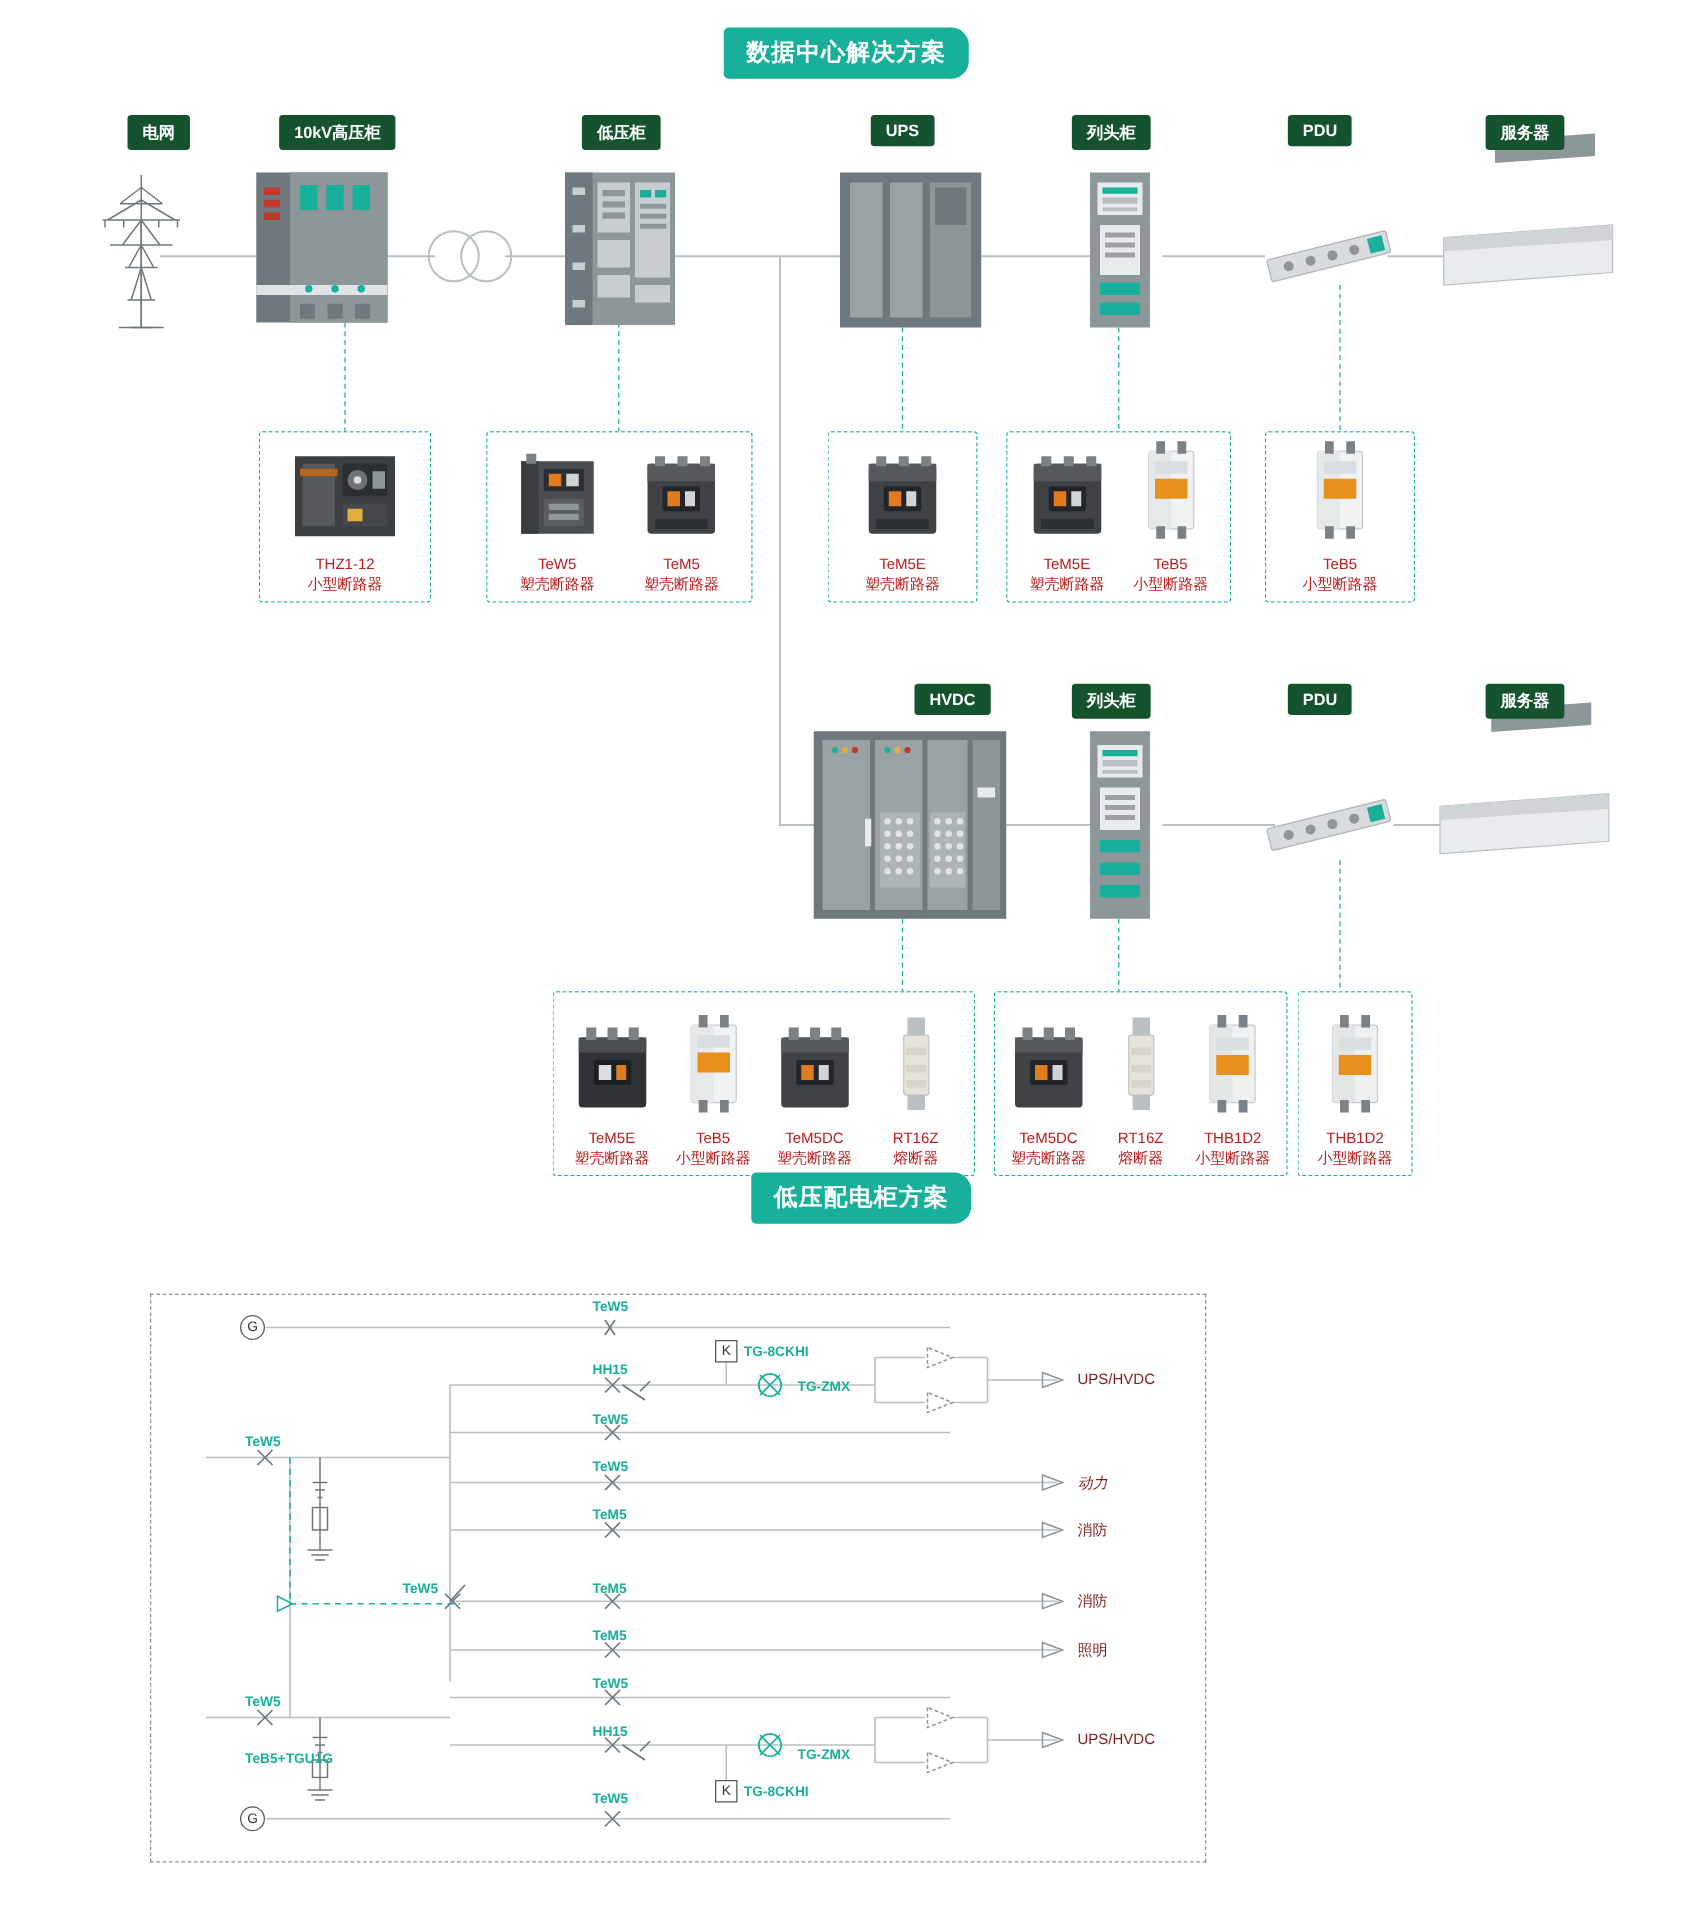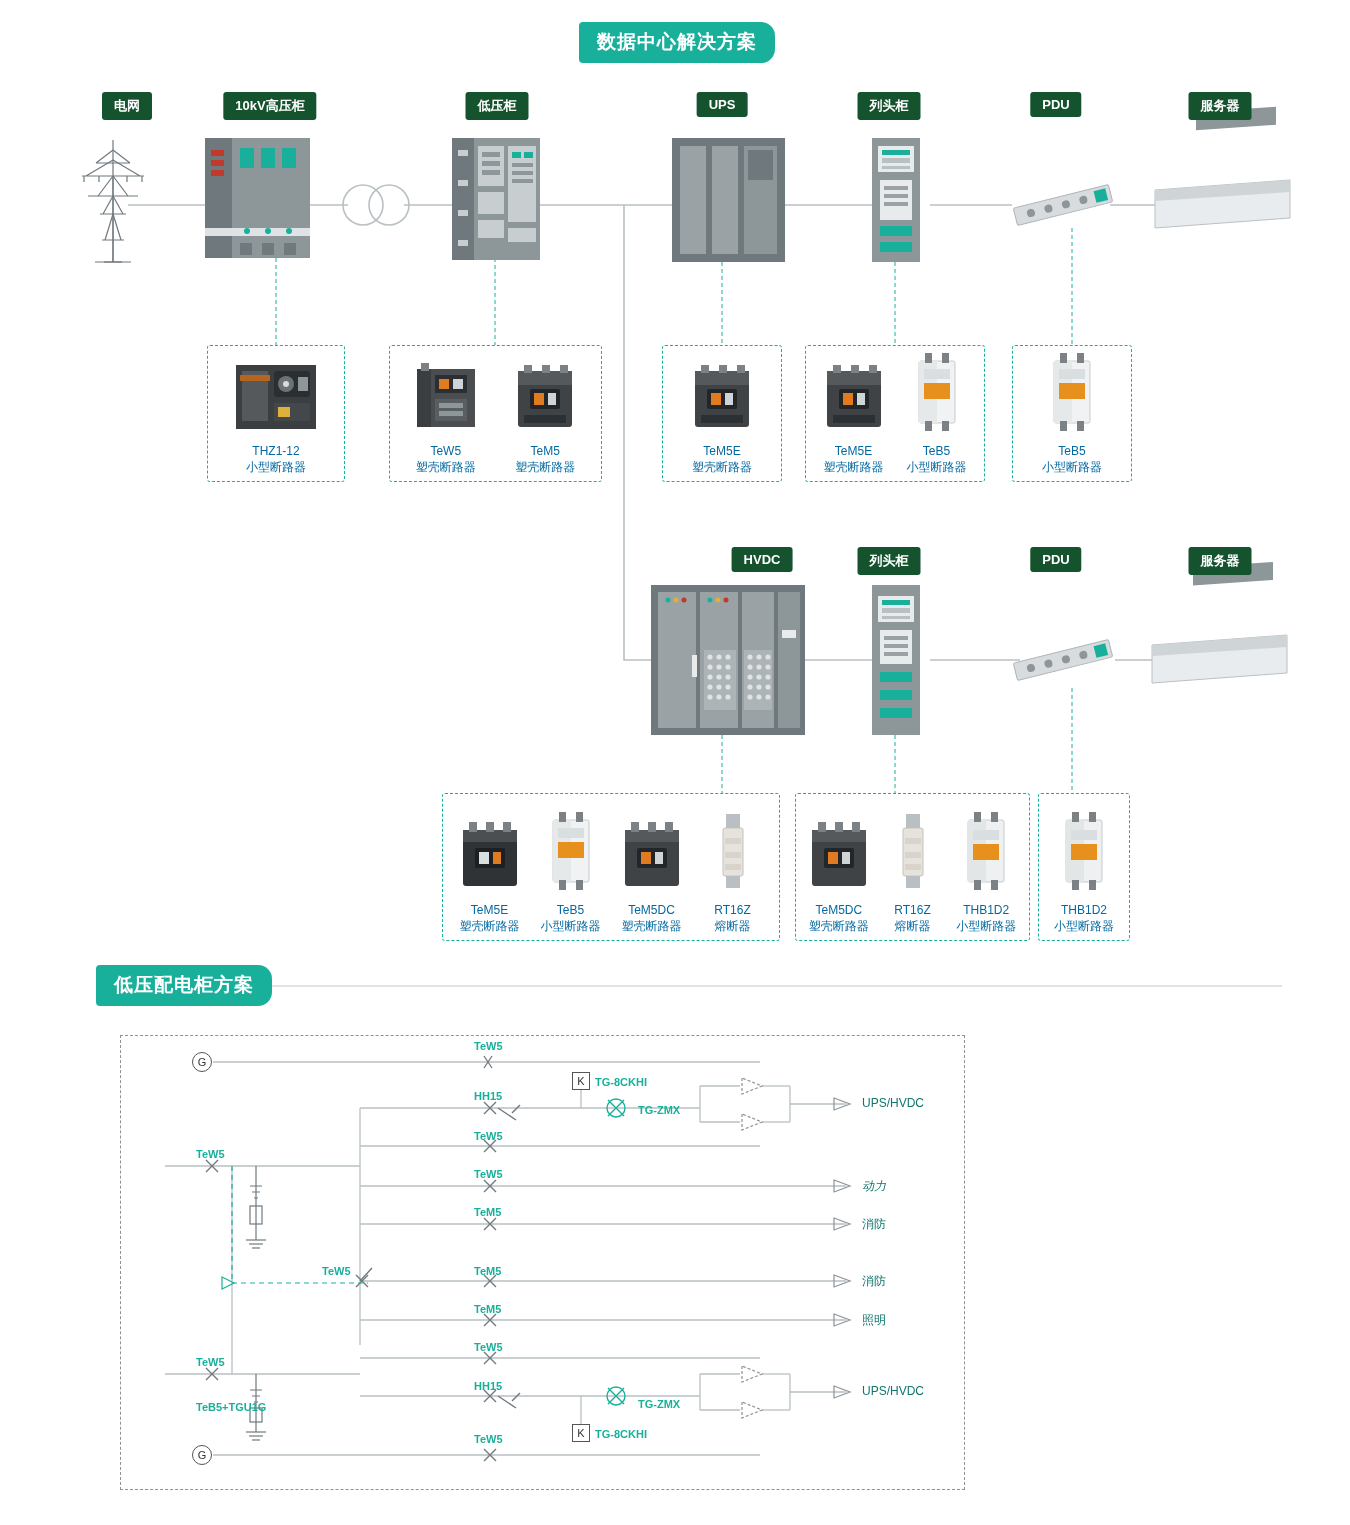--- a/index.html
+++ b/index.html
@@ -24,28 +24,28 @@
   }
   
   .prodbox{
     position:absolute;border:1px dashed #19b09b;border-radius:3px;background:#fff;
     display:flex;align-items:flex-end;justify-content:center;gap:0px;
     padding:8px 6px 6px 6px;box-sizing:border-box;
   }
   .prod{display:flex;flex-direction:column;align-items:center;justify-content:flex-end;
         flex:1;min-width:0;}
   .prod .img{height:86px;display:flex;align-items:flex-end;justify-content:center;}
-  .prod .cap{margin-top:8px;font-size:12px;color:#0369a1;line-height:16px;text-align:center;white-space:nowrap;}
+  .prod .cap{margin-top:8px;font-size:12px;color:#b91c1c;line-height:16px;text-align:center;white-space:nowrap;}
   
   .schematic{
     position:absolute;left:120px;top:1035px;width:845px;height:455px;
     border:1px dashed #8a9398;box-sizing:border-box;background:#fff;
   }
   .sch-label{position:absolute;font-size:11px;font-weight:bold;color:#19b09b;white-space:nowrap;}
-  .sch-out{position:absolute;font-size:12px;color:#0f766e;white-space:nowrap;}
+  .sch-out{position:absolute;font-size:12px;color:#7f1d1d;white-space:nowrap;}
   .gcirc{position:absolute;width:20px;height:20px;border:1.4px solid #555;border-radius:50%;
          display:flex;align-items:center;justify-content:center;font-size:11px;color:#333;box-sizing:border-box;}
   .kbox{position:absolute;width:18px;height:18px;border:1.2px solid #555;display:flex;
         align-items:center;justify-content:center;font-size:11px;color:#333;box-sizing:border-box;}
   svg.overlay{position:absolute;left:0;top:0;pointer-events:none;}
 </style>
 </head>
 <body>
 
 <div class="section-head" style="left:72px;top:22px;width:1210px;flex-direction:column;">
@@ -517,21 +517,21 @@
         <rect x="16" y="72" width="7" height="10" fill="#7b8184"></rect>
         <rect x="33" y="72" width="7" height="10" fill="#7b8184"></rect>
         <rect x="15" y="36" width="26" height="16" fill="#e8901e"></rect>
         <rect x="15" y="22" width="26" height="10" fill="#d9dee0"></rect>
       </svg>
     </div>
     <div class="cap"><span>THB1D2</span><br><span>小型断路器</span></div>
   </div>
 </div>
 
-<div class="section-head" style="left:96px;top:965px;width:1186px;">
+<div class="section-head" style="left:96px;top:938px;width:1186px;flex-direction:column;">
   <div class="pill">低压配电柜方案</div>
   <div class="rule"></div>
 </div>
 
 <div class="schematic"></div>
 
 <svg class="overlay" width="1350" height="1525" style="top:0;left:0;">
   <g stroke="#b9c0c3" stroke-width="1.3" fill="none">
 
     <line x1="213" y1="1062" x2="480" y2="1062"></line>

